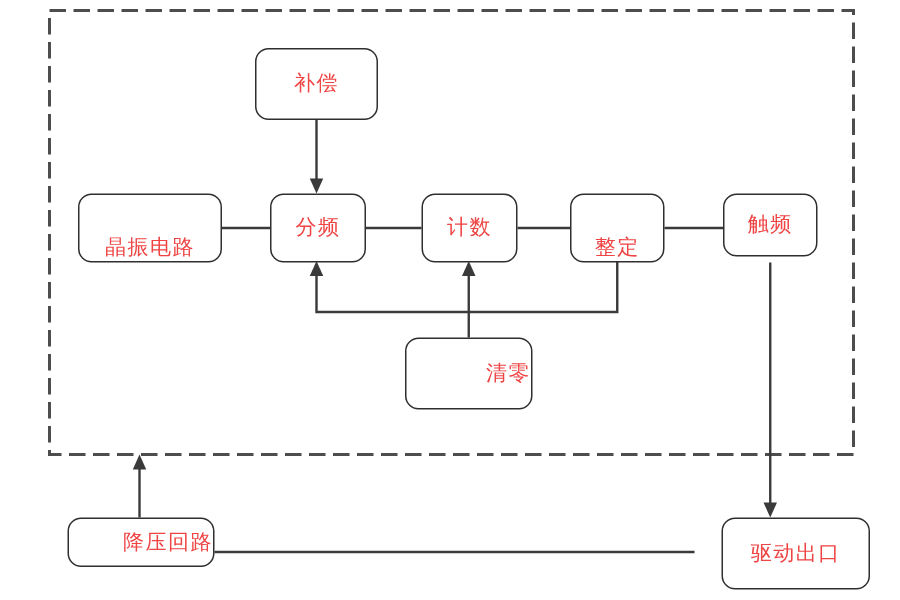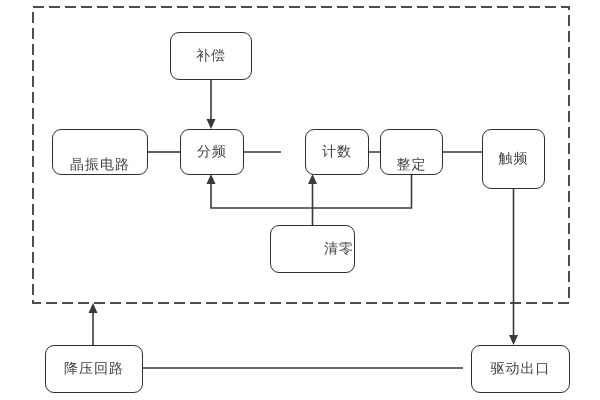--- a/index.html
+++ b/index.html
@@ -25,34 +25,34 @@
   .node {
     position: absolute;
     box-sizing: border-box;
     background: #ffffff;
     border: 1.6px solid #2f2f2f;
     border-radius: 9px;
     display: flex;
     align-items: center;
     justify-content: center;
     font-size: 14px;
-    color: #404040;
+    color: #ef4444;
     letter-spacing: 1px;
     white-space: nowrap;
   }
   
   .n-compensation      { left: 170px; top: 32px;  width: 82px; height: 48px; }
   .n-crystal           { left: 52px;  top: 129px; width: 96px; height: 46px; align-items: flex-end; }
   .n-divider           { left: 180px; top: 129px; width: 64px; height: 46px; }
-  .n-counter           { left: 281px; top: 129px; width: 64px; height: 46px; margin-left: 24px; }
+  .n-counter           { left: 281px; top: 129px; width: 64px; height: 46px; }
   .n-setting           { left: 380px; top: 129px; width: 63px; height: 46px; align-items: flex-end; }
-  .n-trigger           { left: 482px; top: 129px; width: 63px; height: 60px; }
+  .n-trigger           { left: 482px; top: 129px; width: 63px; height: 42px; }
   .n-clear             { left: 270px; top: 225px; width: 85px; height: 48px; justify-content: flex-end; }
-  .n-stepdown          { left: 45px;  top: 345px; width: 98px; height: 48px; }
-  .n-drive-output      { left: 471px; top: 345px; width: 99px; height: 48px; }
+  .n-stepdown          { left: 45px;  top: 345px; width: 98px; height: 33px; justify-content: flex-end; }
+  .n-drive-output      { left: 481px; top: 345px; width: 99px; height: 48px; }
 </style>
 </head>
 <body>
 
 <div id="stage">
 
   <svg id="edges" viewBox="0 0 600 400" xmlns="http://www.w3.org/2000/svg">
 
     <rect x="33" y="7" width="536" height="296" fill="none" stroke="#4d4d4d" stroke-width="2" stroke-dasharray="11 5"></rect>
 

